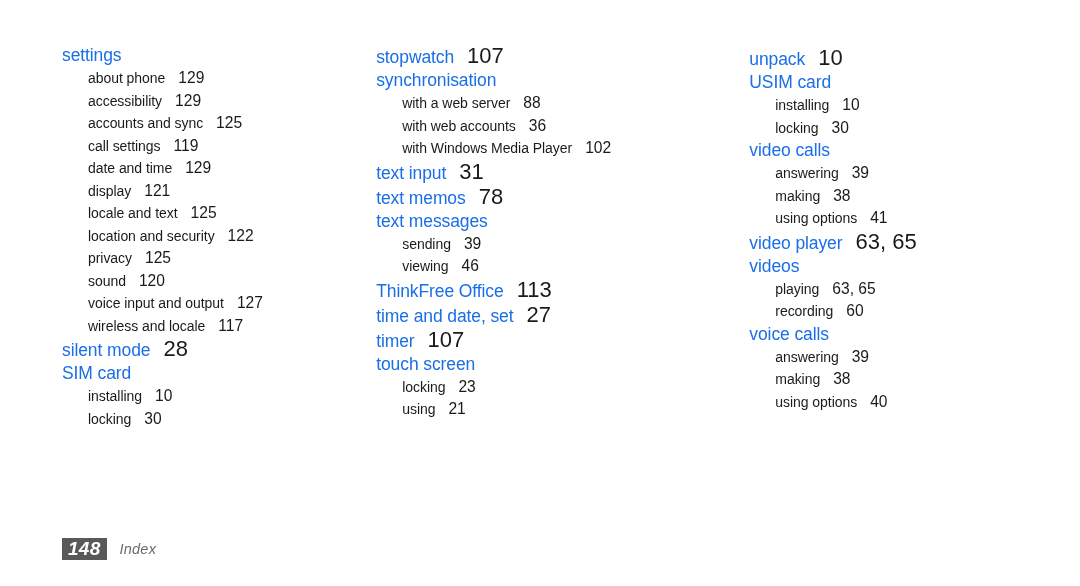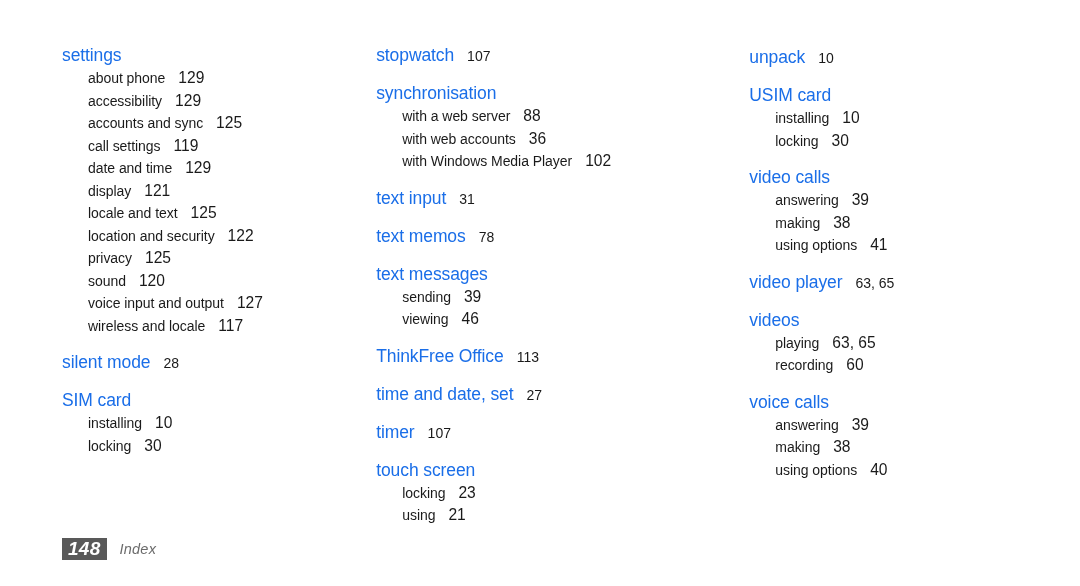--- a/index.html
+++ b/index.html
@@ -40,36 +40,35 @@
   .column.col-2 { width: 330px; padding-left: 12px; padding-top: 0px; }
   .column.col-3 { width: 360px; padding-left: 22px; padding-top: 2px; }
 
   .entry-group {
     margin-bottom: 0;
   }
 
   .heading-row {
     display: block;
     white-space: nowrap;
-    margin-top: 14px;
     line-height: 23px;
   }
   .entry-group:first-child > .heading-row {
     margin-top: 0;
   }
 
   .heading-label {
     color: #1a6ee8;
     font-size: 17.5px;
     letter-spacing: -0.1px;
   }
 
   .heading-pages {
     color: #1a1a1a;
-    font-size: 14px;
+    font-size: 22px;
     margin-left: 13px;
   }
 
   .sub-list {
     margin: 0;
     padding: 0;
     list-style: none;
   }
 
   .sub-row {

